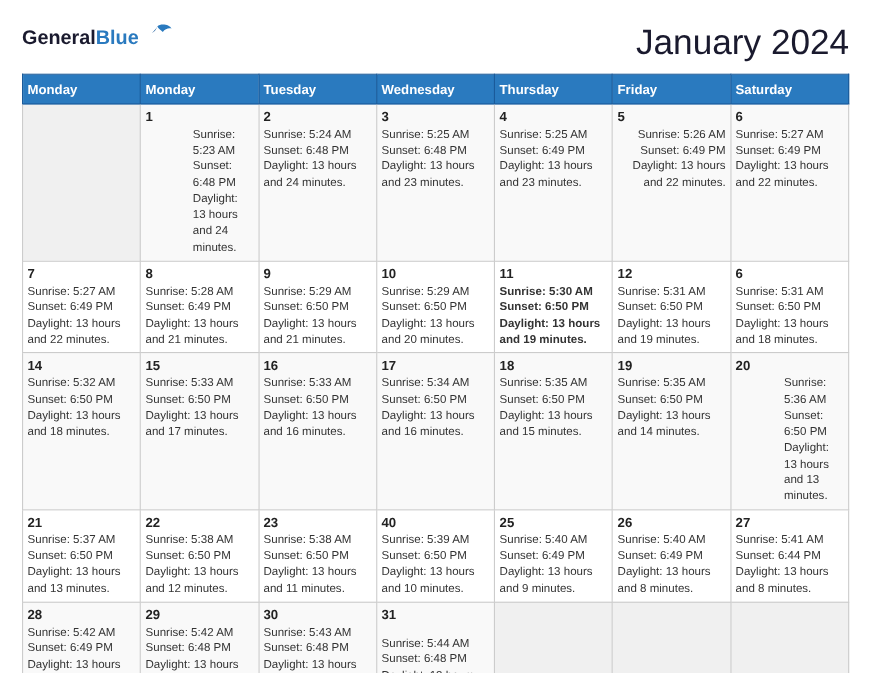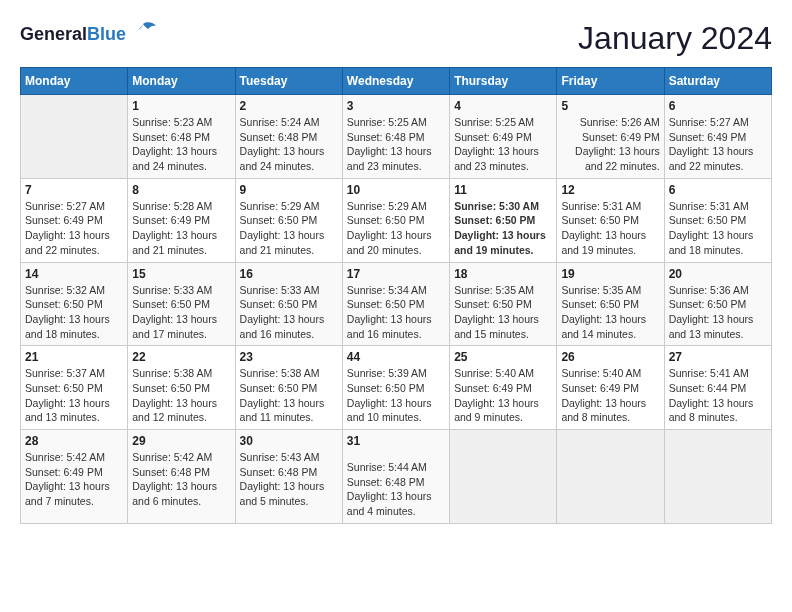--- a/index.html
+++ b/index.html
@@ -104,21 +104,21 @@
       <th>Thursday</th>
       <th>Friday</th>
       <th>Saturday</th>
     </tr>
   </thead>
   <tbody id="calendar-body">
   <tr>
         <td class="empty-cell"></td>
         <td>
           <span class="day-number">1</span>
-          <div class="day-info" style="white-space: pre-line;">Sunrise: 5:23 AM
+          <div class="day-info" style="white-space: pre-line; margin-left: 43px;">Sunrise: 5:23 AM
 Sunset: 6:48 PM
 Daylight: 13 hours
 and 24 minutes.</div>
         </td>
         <td>
           <span class="day-number">2</span>
           <div class="day-info" style="white-space: pre-line;">Sunrise: 5:24 AM
 Sunset: 6:48 PM
 Daylight: 13 hours
 and 24 minutes.</div>
@@ -241,21 +241,21 @@
         </td>
         <td>
           <span class="day-number">19</span>
           <div class="day-info" style="white-space: pre-line;">Sunrise: 5:35 AM
 Sunset: 6:50 PM
 Daylight: 13 hours
 and 14 minutes.</div>
         </td>
         <td>
           <span class="day-number">20</span>
-          <div class="day-info" style="white-space: pre-line;">Sunrise: 5:36 AM
+          <div class="day-info" style="white-space: pre-line; margin-left: 44px;">Sunrise: 5:36 AM
 Sunset: 6:50 PM
 Daylight: 13 hours
 and 13 minutes.</div>
         </td>
       </tr>
       <tr>
         <td>
           <span class="day-number">21</span>
           <div class="day-info" style="white-space: pre-line;">Sunrise: 5:37 AM
 Sunset: 6:50 PM
@@ -270,21 +270,21 @@
 and 12 minutes.</div>
         </td>
         <td>
           <span class="day-number">23</span>
           <div class="day-info" style="white-space: pre-line;">Sunrise: 5:38 AM
 Sunset: 6:50 PM
 Daylight: 13 hours
 and 11 minutes.</div>
         </td>
         <td>
-          <span class="day-number">44</span>
+          <span class="day-number">40</span>
           <div class="day-info" style="white-space: pre-line;">Sunrise: 5:39 AM
 Sunset: 6:50 PM
 Daylight: 13 hours
 and 10 minutes.</div>
         </td>
         <td>
           <span class="day-number">25</span>
           <div class="day-info" style="white-space: pre-line;">Sunrise: 5:40 AM
 Sunset: 6:49 PM
 Daylight: 13 hours

